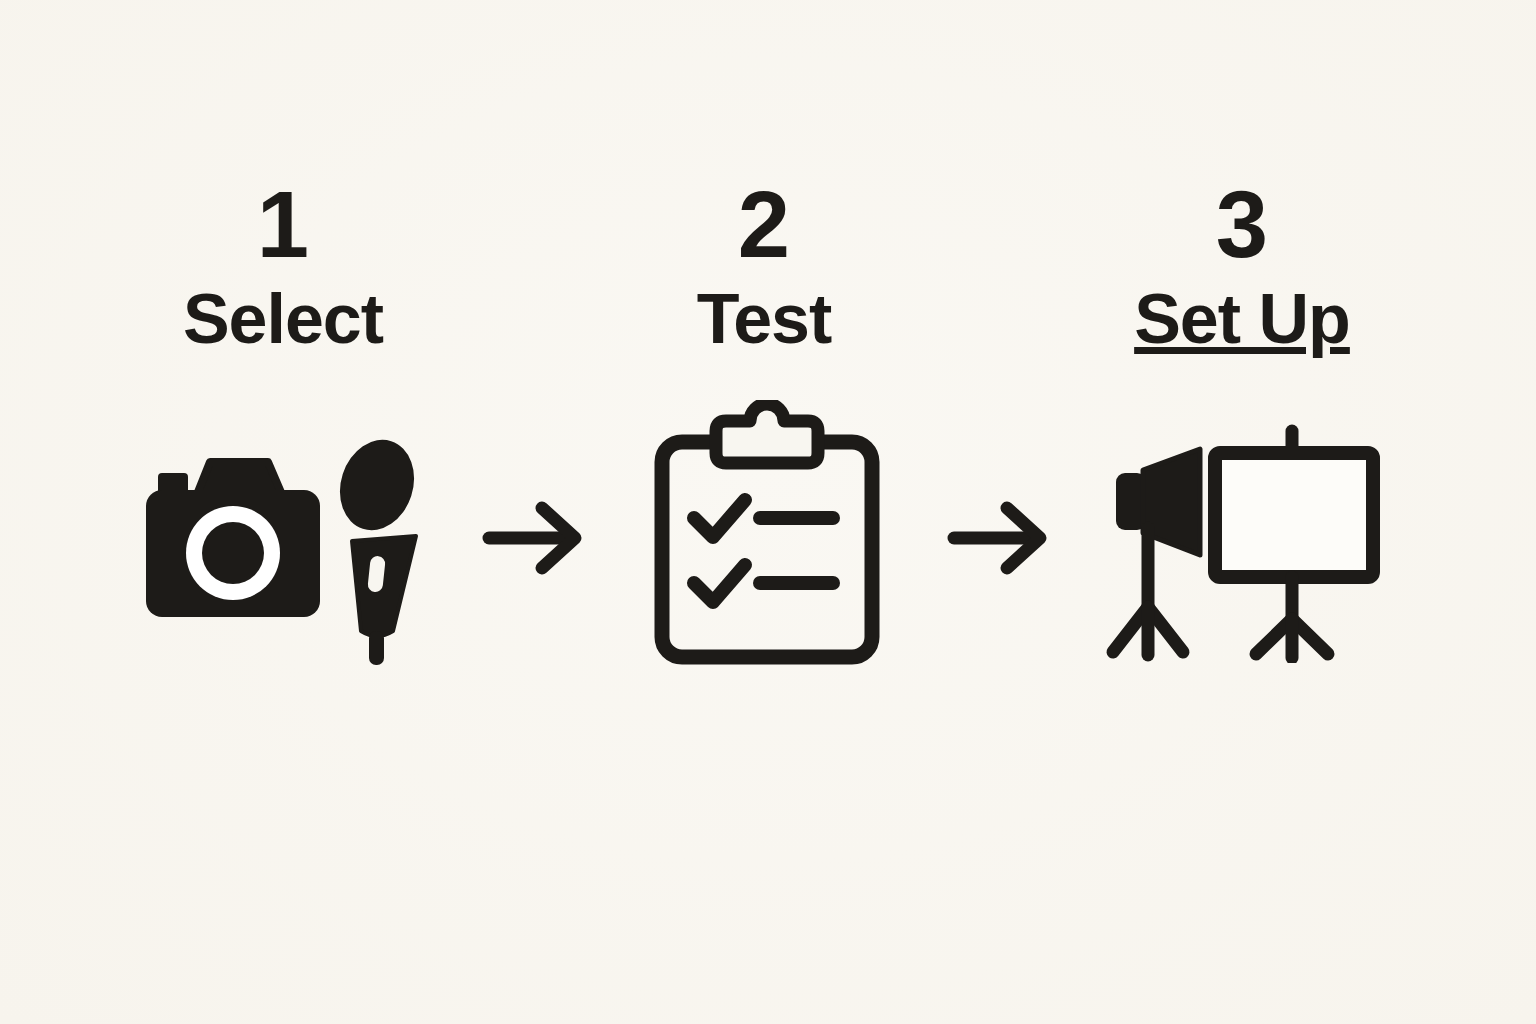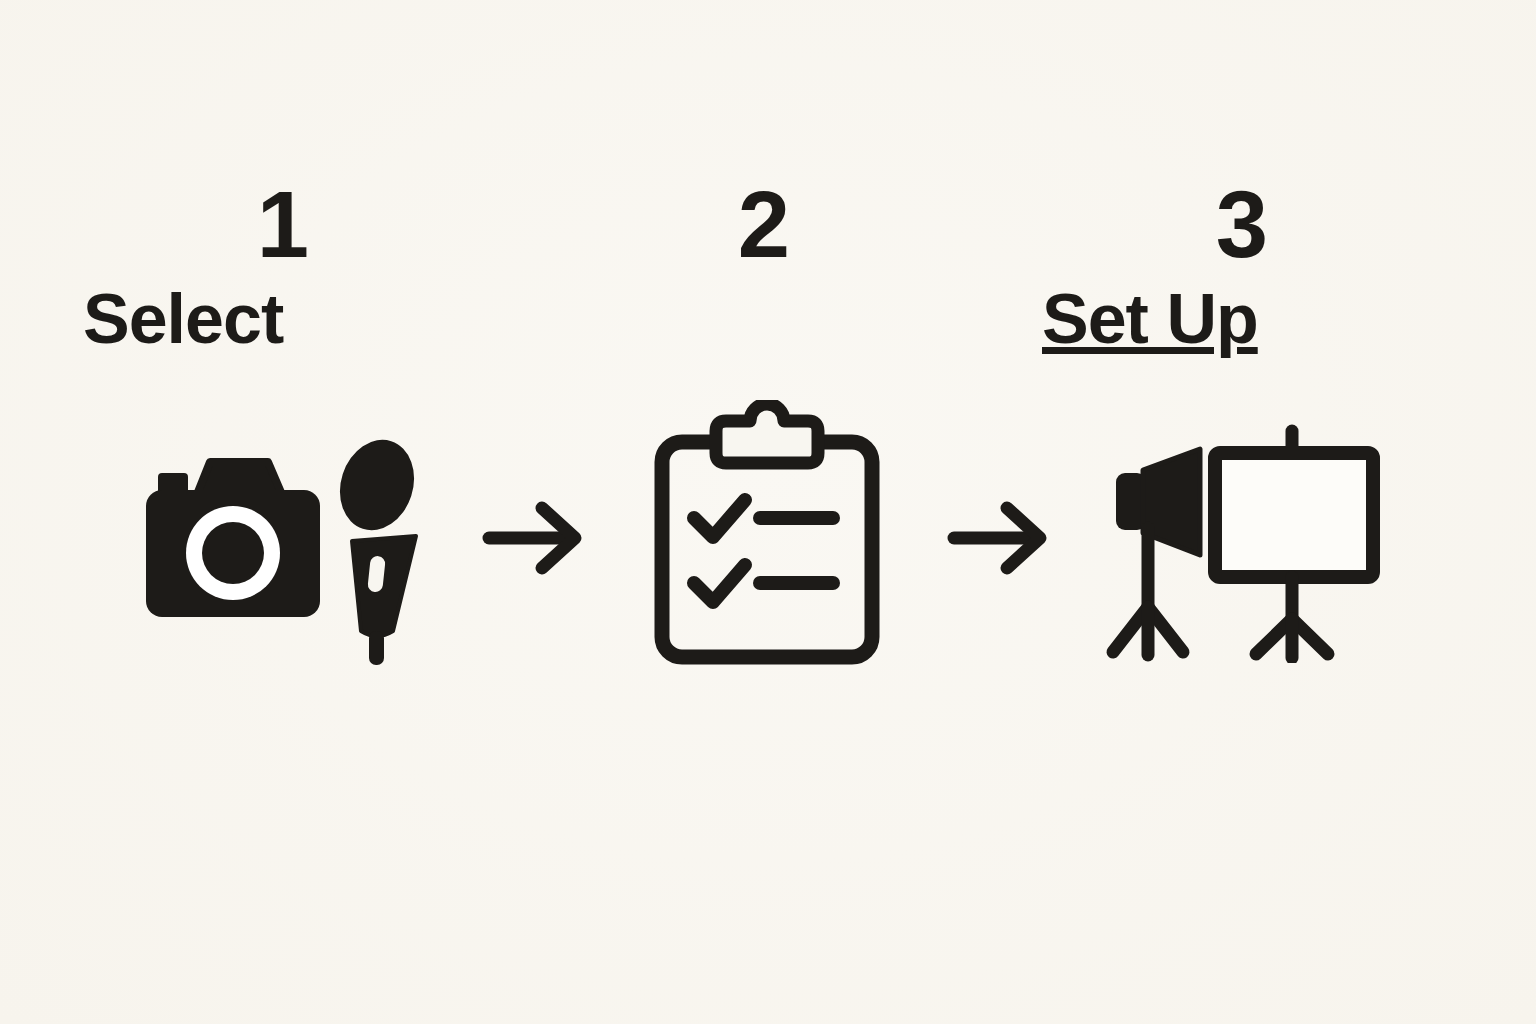--- a/index.html
+++ b/index.html
@@ -25,20 +25,21 @@
   .step-number {
     width: 400px;
     text-align: center;
     font-size: 94px;
     font-weight: 700;
     line-height: 1;
     color: var(--ink);
   }
   .step-label {
     width: 400px;
+    text-align: center;
     font-size: 70px;
     font-weight: 700;
     line-height: 1;
     letter-spacing: -1px;
     color: var(--ink);
   }
   svg { display: block; color: var(--ink); }
 </style>
 </head>
 <body>
@@ -69,20 +70,21 @@
   </div>
 
   <div class="abs" style="left:480px; top:498px;">
     <svg width="115" height="80" viewBox="0 0 115 80" fill="none" stroke="currentColor" stroke-width="13" stroke-linecap="round" stroke-linejoin="round">
       <line x1="9" y1="40" x2="86" y2="40"></line>
       <polyline points="62,10 95,40 62,70"></polyline>
     </svg>
   </div>
 
   <div class="abs step-number" style="left:564px; top:178px;">2</div>
+  <div class="abs step-label" style="left:564px; top:284px;">Test</div>
 
   <div class="abs" style="left:650px; top:400px;">
     <svg width="230" height="265" viewBox="0 0 230 265">
 
       <rect x="12" y="42" width="210" height="215" rx="20" fill="none" stroke="currentColor" stroke-width="15"></rect>
 
       <path d="M 76,21 L 100,21 A 17 17 0 0 1 134 21 L 158,21 Q 168,21 168,31 L 168,53 Q 168,63 158,63 L 76,63 Q 66,63 66,53 L 66,31 Q 66,21 76,21 Z" fill="var(--bg)" stroke="currentColor" stroke-width="13" stroke-linejoin="round"></path>
 
       <g fill="none" stroke="currentColor" stroke-width="14" stroke-linecap="round" stroke-linejoin="round">
         <polyline points="44,118 63,137 95,100"></polyline>

